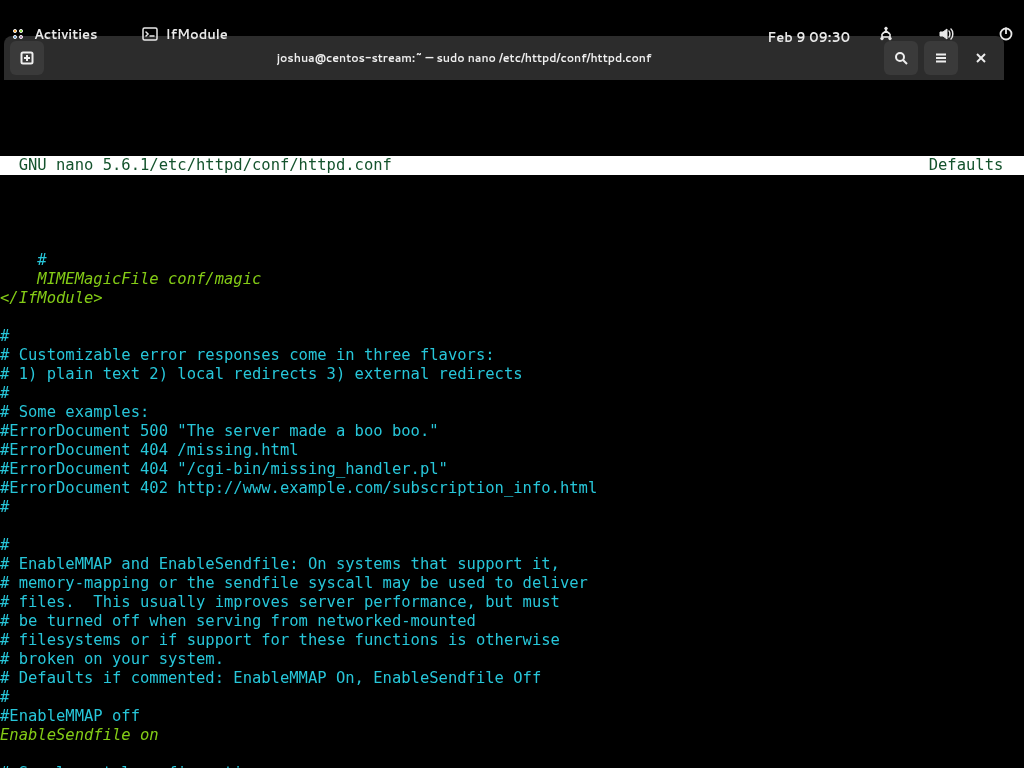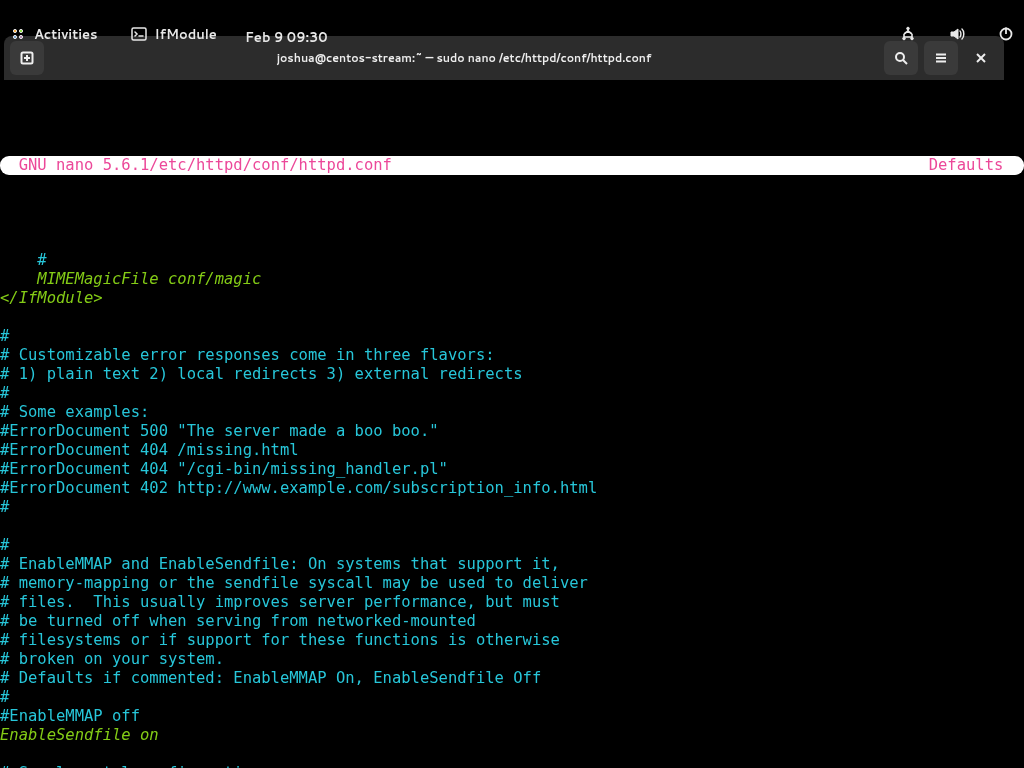--- a/index.html
+++ b/index.html
@@ -19,22 +19,22 @@
     background: #000000;
     color: #e8e8e8;
     display: flex;
     align-items: center;
     font-family: Cantarell, "DejaVu Sans", sans-serif;
     font-size: 13px;
     font-weight: 600;
     padding: 0 10px;
     gap: 28px;
   }
-  .topbar .left, .topbar .right { display: flex; align-items: flex-end; gap: 33px; margin-top: 36px; }
-  .topbar .center { flex: 1; display: flex; justify-content: flex-start; margin-top: 41px; }
+  .topbar .left, .topbar .right { display: flex; align-items: flex-end; gap: 44px; margin-top: 36px; }
+  .topbar .center { flex: 1; display: flex; justify-content: flex-end; margin-top: 41px; }
   .topbar .item { display: flex; align-items: center; gap: 8px; cursor: pointer; }
   .topbar svg { width: 16px; height: 16px; fill: #e8e8e8; stroke: #e8e8e8; }
 
   
   .winbar {
     height: 44px;
     margin: 4px 20px 0 4px;
     background: #2c2c2c;
     border-radius: 8px 8px 0 0;
     display: flex;
@@ -58,24 +58,23 @@
   
   .term {
     background: #000;
     padding: 0;
     line-height: 19px;
     font-size: 15.5px;
     white-space: pre;
   }
   .hdr {
     background: #ffffff;
-    color: #ec4899;
+    color: #14532d;
     display: flex;
     padding: 0 0 0 0;
-    border-radius: 9px;
   }
   .hdr > span { white-space: pre; }
   .hdr-left  { flex: 0 0 auto; }
   .hdr-mid   { flex: 1; text-align: left; }
   .hdr-right { flex: 0 0 auto; padding-right: 2px; }
 
   .ln { white-space: pre; }
   .c { color: #27c6d9; } 
   .w { color: #84cc16; font-style: italic; }
 </style>

